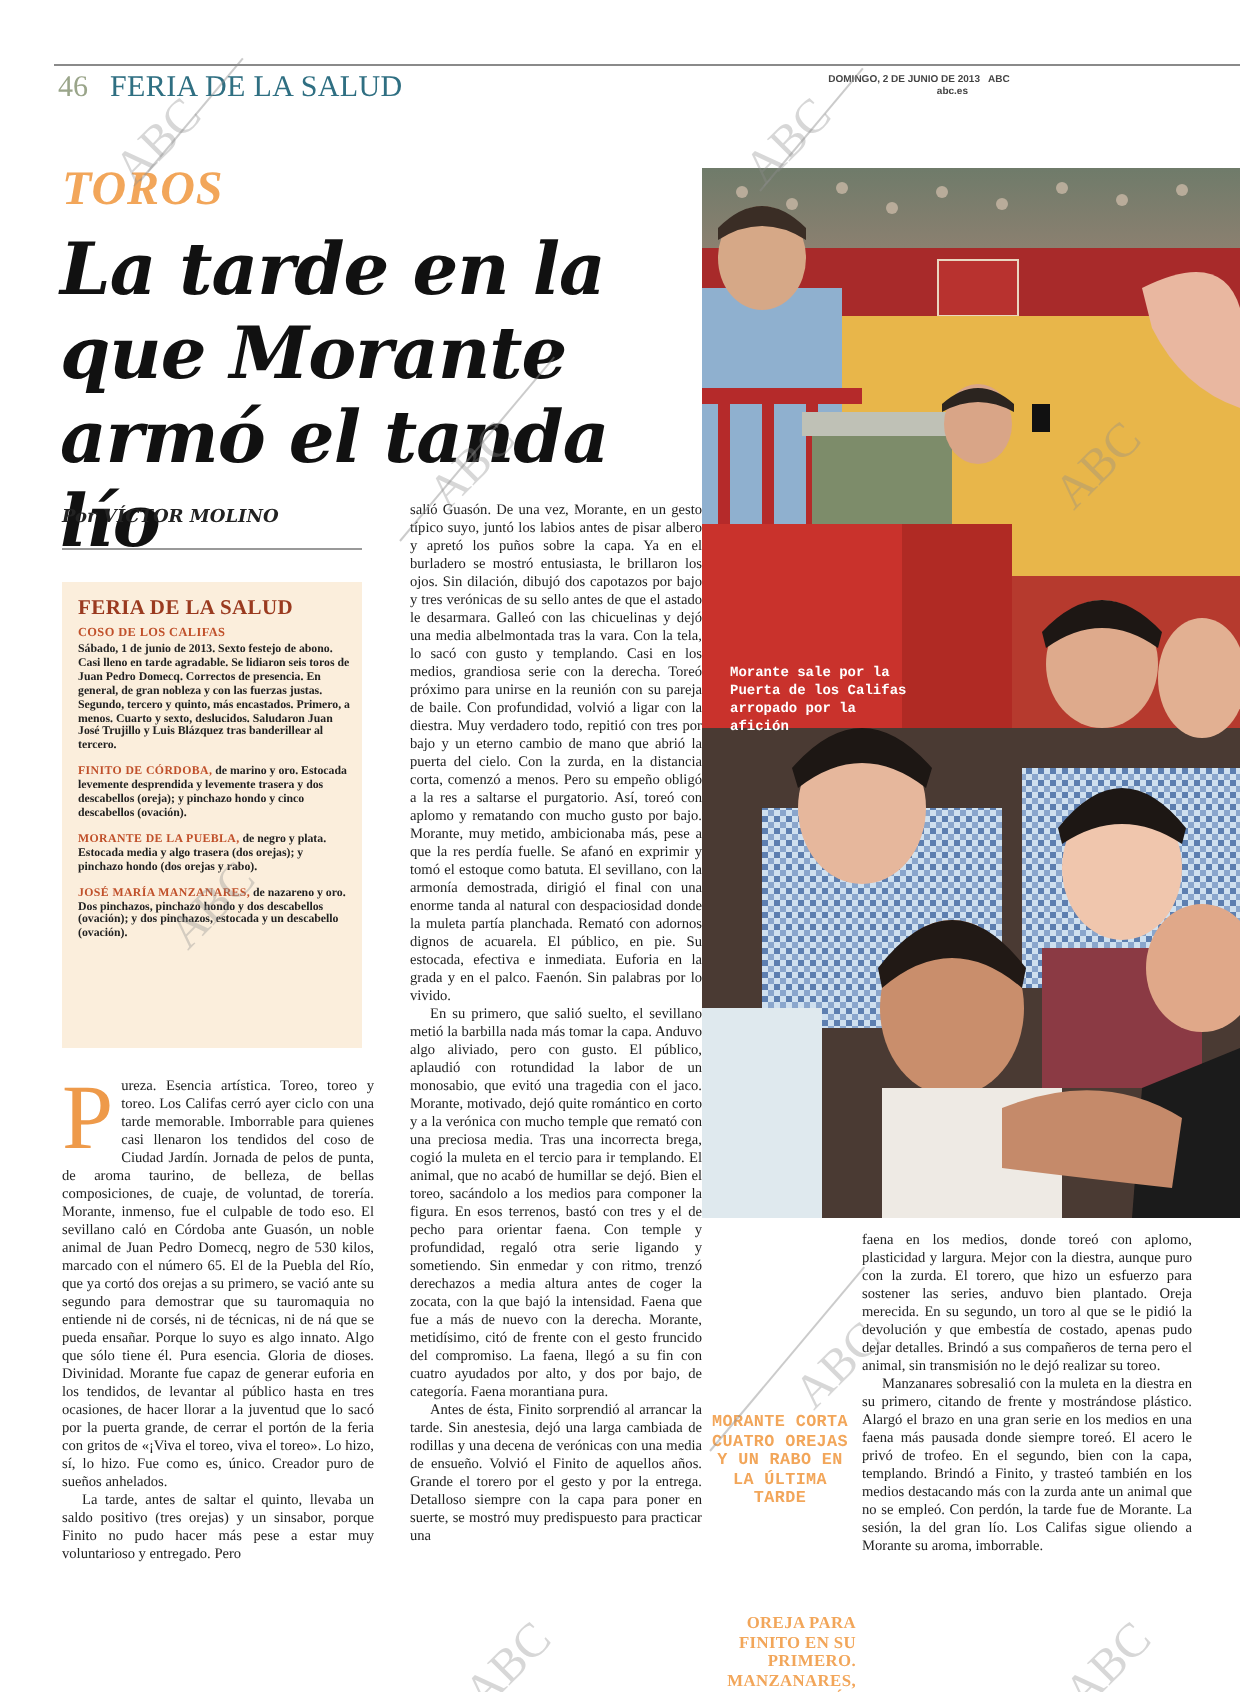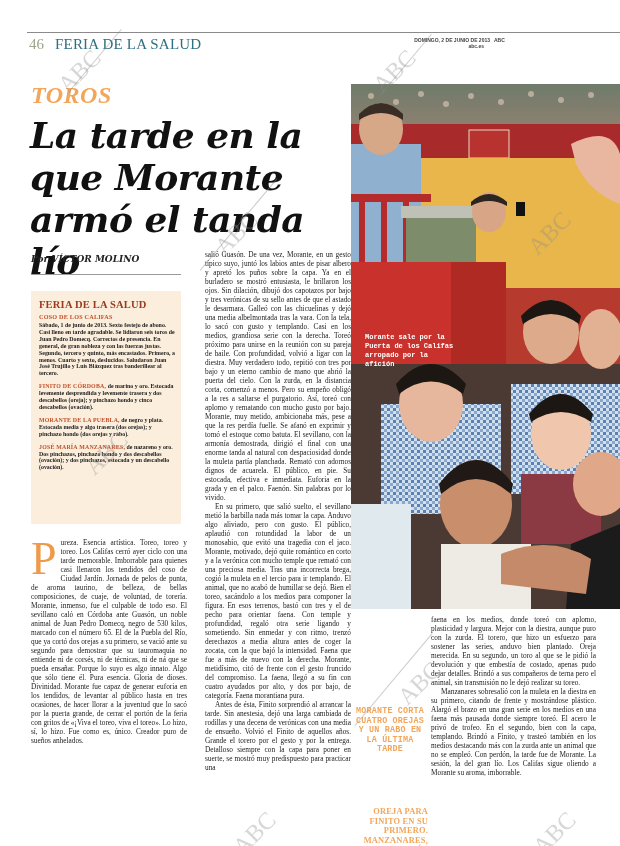--- a/index.html
+++ b/index.html
@@ -66,20 +66,21 @@
   <h3>FERIA DE LA SALUD</h3>
   <div class="venue">COSO DE LOS CALIFAS</div>
   <p>Sábado, 1 de junio de 2013. Sexto festejo de abono. Casi lleno en tarde agradable. Se lidiaron seis toros de Juan Pedro Domecq. Correctos de presencia. En general, de gran nobleza y con las fuerzas justas. Segundo, tercero y quinto, más encastados. Primero, a menos. Cuarto y sexto, deslucidos. Saludaron Juan José Trujillo y Luis Blázquez tras banderillear al tercero.</p>
   <p><span class="torero">FINITO DE CÓRDOBA,</span><span> de marino y oro. Estocada levemente desprendida y levemente trasera y dos descabellos (oreja); y pinchazo hondo y cinco descabellos (ovación).</span></p>
   <p><span class="torero">MORANTE DE LA PUEBLA,</span><span> de negro y plata. Estocada media y algo trasera (dos orejas); y pinchazo hondo (dos orejas y rabo).</span></p>
   <p><span class="torero">JOSÉ MARÍA MANZANARES,</span><span> de nazareno y oro. Dos pinchazos, pinchazo hondo y dos descabellos (ovación); y dos pinchazos, estocada y un descabello (ovación).</span></p>
 </div>
 
 <div class="col col1">
   <p><span class="dropcap">P</span><span>ureza. Esencia artística. Toreo, toreo y toreo. Los Califas cerró ayer ciclo con una tarde memorable. Imborrable para quienes casi llenaron los tendidos del coso de Ciudad Jardín. Jornada de pelos de punta, de aroma taurino, de belleza, de bellas composiciones, de cuaje, de voluntad, de torería. Morante, inmenso, fue el culpable de todo eso. El sevillano calό en Córdoba ante Guasón, un noble animal de Juan Pedro Domecq, negro de 530 kilos, marcado con el número 65. El de la Puebla del Río, que ya cortó dos orejas a su primero, se vació ante su segundo para demostrar que su tauromaquia no entiende ni de corsés, ni de técnicas, ni de ná que se pueda ensañar. Porque lo suyo es algo innato. Algo que sólo tiene él. Pura esencia. Gloria de dioses. Divinidad. Morante fue capaz de generar euforia en los tendidos, de levantar al público hasta en tres ocasiones, de hacer llorar a la juventud que lo sacó por la puerta grande, de cerrar el portón de la feria con gritos de «¡Viva el toreo, viva el toreo». Lo hizo, sí, lo hizo. Fue como es, único. Creador puro de sueños anhelados.</span></p>
+  <p class="indent">La tarde, antes de saltar el quinto, llevaba un saldo positivo (tres orejas) y un sinsabor, porque Finito no pudo hacer más pese a estar muy voluntarioso y entregado. Pero</p>
 </div>
 
 <div class="col col2">
   <p>salió Guasón. De una vez, Morante, en un gesto típico suyo, juntó los labios antes de pisar albero y apretó los puños sobre la capa. Ya en el burladero se mostró entusiasta, le brillaron los ojos. Sin dilación, dibujó dos capotazos por bajo y tres verónicas de su sello antes de que el astado le desarmara. Galleó con las chicuelinas y dejó una media albelmontada tras la vara. Con la tela, lo sacó con gusto y templando. Casi en los medios, grandiosa serie con la derecha. Toreó próximo para unirse en la reunión con su pareja de baile. Con profundidad, volvió a ligar con la diestra. Muy verdadero todo, repitió con tres por bajo y un eterno cambio de mano que abrió la puerta del cielo. Con la zurda, en la distancia corta, comenzó a menos. Pero su empeño obligó a la res a saltarse el purgatorio. Así, toreó con aplomo y rematando con mucho gusto por bajo. Morante, muy metido, ambicionaba más, pese a que la res perdía fuelle. Se afanó en exprimir y tomó el estoque como batuta. El sevillano, con la armonía demostrada, dirigió el final con una enorme tanda al natural con despaciosidad donde la muleta partía planchada. Remató con adornos dignos de acuarela. El público, en pie. Su estocada, efectiva e inmediata. Euforia en la grada y en el palco. Faenón. Sin palabras por lo vivido.</p>
   <p class="indent">En su primero, que salió suelto, el sevillano metió la barbilla nada más tomar la capa. Anduvo algo aliviado, pero con gusto. El público, aplaudió con rotundidad la labor de un monosabio, que evitó una tragedia con el jaco. Morante, motivado, dejó quite romántico en corto y a la verónica con mucho temple que remató con una preciosa media. Tras una incorrecta brega, cogió la muleta en el tercio para ir templando. El animal, que no acabó de humillar se dejó. Bien el toreo, sacándolo a los medios para componer la figura. En esos terrenos, bastó con tres y el de pecho para orientar faena. Con temple y profundidad, regaló otra serie ligando y sometiendo. Sin enmedar y con ritmo, trenzó derechazos a media altura antes de coger la zocata, con la que bajó la intensidad. Faena que fue a más de nuevo con la derecha. Morante, metidísimo, citó de frente con el gesto fruncido del compromiso. La faena, llegó a su fin con cuatro ayudados por alto, y dos por bajo, de categoría. Faena morantiana pura.</p>
   <p class="indent">Antes de ésta, Finito sorprendió al arrancar la tarde. Sin anestesia, dejó una larga cambiada de rodillas y una decena de verónicas con una media de ensueño. Volvió el Finito de aquellos años. Grande el torero por el gesto y por la entrega. Detalloso siempre con la capa para poner en suerte, se mostró muy predispuesto para practicar una</p>
 </div>
 
 <div class="photo">
   <svg width="269" height="525" viewBox="0 0 269 525">

